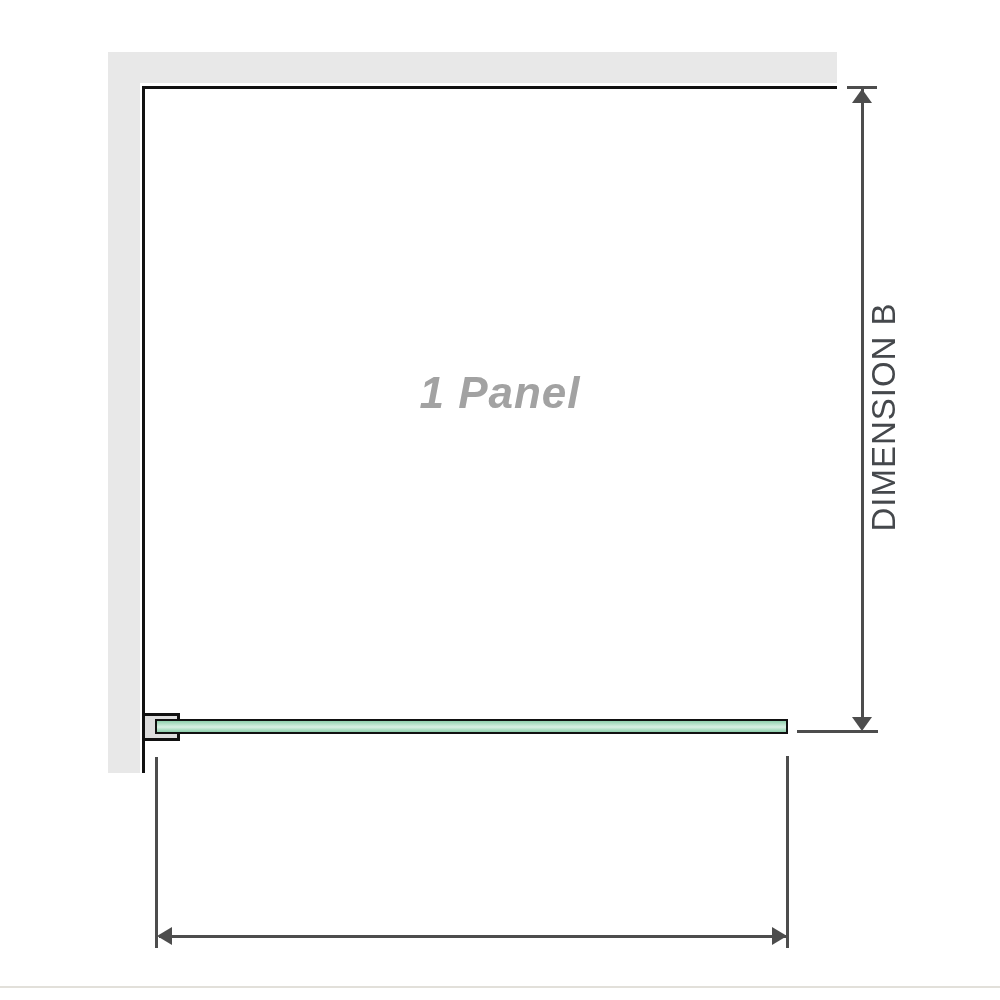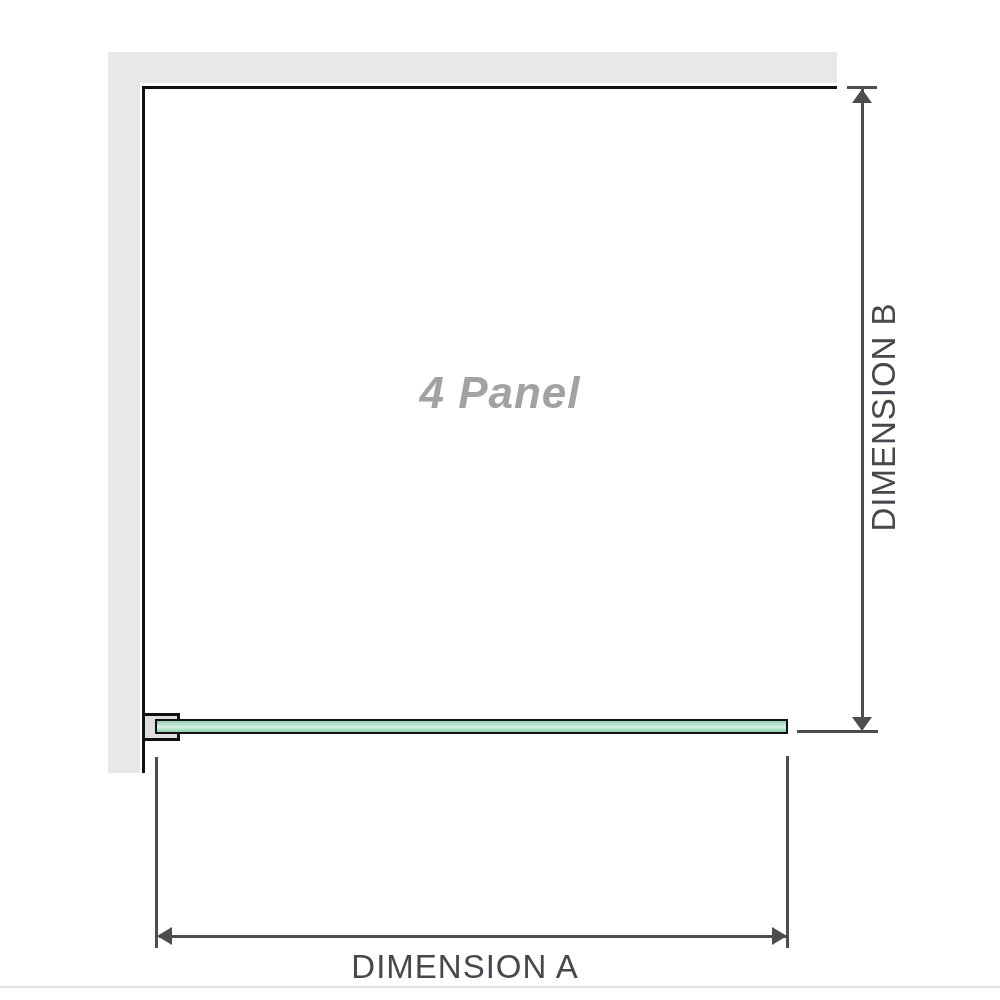--- a/index.html
+++ b/index.html
@@ -134,34 +134,33 @@
 <body>
 
 <div class="canvas">
 
   <div class="abs wall-top"></div>
   <div class="abs wall-left"></div>
 
   <div class="abs outline-top"></div>
   <div class="abs outline-left"></div>
 
-  <div class="abs panel-label">4 Panel</div>
+  <div class="abs panel-label">1 Panel</div>
 
   <div class="abs bracket"></div>
   <div class="abs glass-bar"></div>
 
   <div class="abs dim dimb-tick-top"></div>
   <div class="abs dim dimb-tick-bottom"></div>
   <div class="abs dim dimb-line"></div>
   <div class="abs arrow arrow-up"></div>
   <div class="abs arrow arrow-down"></div>
   <div class="abs dimb-label">DIMENSION B</div>
 
   <div class="abs dim dima-ext-left"></div>
   <div class="abs dim dima-ext-right"></div>
   <div class="abs dim dima-line"></div>
   <div class="abs arrow arrow-left"></div>
   <div class="abs arrow arrow-right"></div>
-  <div class="abs dima-label">DIMENSION A</div>
 
   <div class="abs bottom-divider"></div>
 
 </div>
 
 </body></html>

